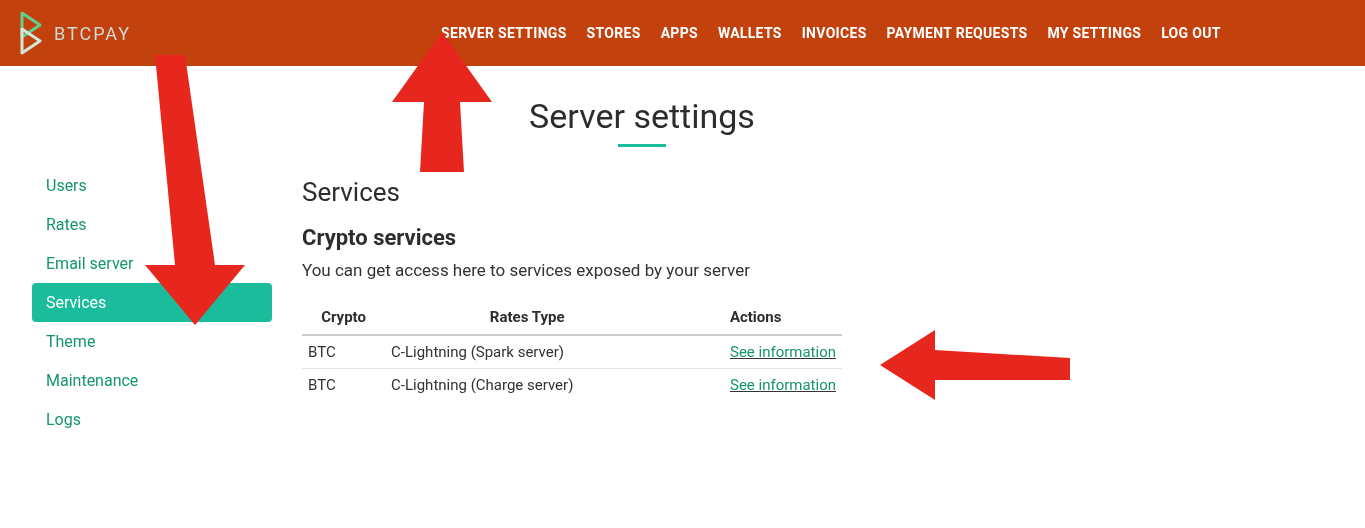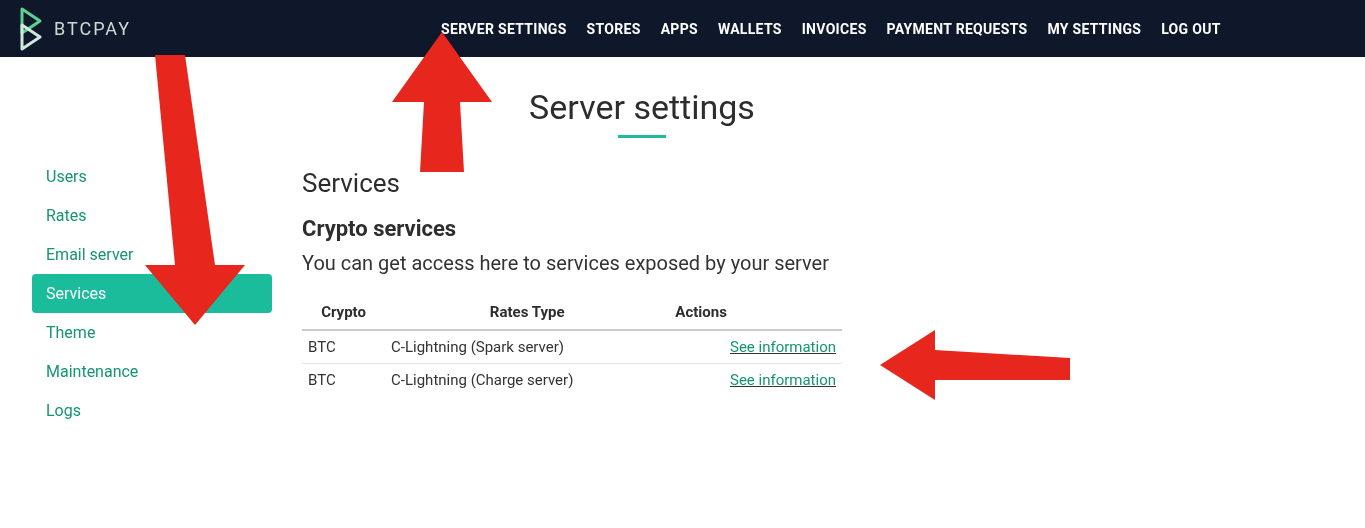--- a/index.html
+++ b/index.html
@@ -3,22 +3,22 @@
   <meta charset="utf-8">
   <style>
     * { margin: 0; padding: 0; box-sizing: border-box; }
     body {
       font-family: -apple-system, BlinkMacSystemFont, "Segoe UI", Roboto, "Helvetica Neue", Arial, sans-serif;
       background: #fff;
       color: #333;
       width: 1365px;
     }
     .navbar {
-      background: #0f172a;
-      height: 57px;
+      background: #c2410c;
+      height: 66px;
       display: flex;
       align-items: center;
       padding: 16px 20px;
     }
     .logo {
       display: flex;
       align-items: center;
       gap: 8px;
     }
     .logo-icon svg { display: block; }
@@ -89,37 +89,37 @@
       color: #2d2d2d;
       margin-bottom: 18px;
     }
     .subsection-title {
       font-size: 22px;
       font-weight: 700;
       color: #2d2d2d;
       margin-bottom: 10px;
     }
     .section-desc {
-      font-size: 20px;
+      font-size: 17px;
       color: #333;
       margin-bottom: 20px;
     }
     table {
       border-collapse: collapse;
       width: 540px;
     }
     thead th {
       text-align: center;
       font-size: 15px;
       font-weight: 700;
       color: #2d2d2d;
       padding: 8px 6px;
       border-bottom: 2px solid #ccc;
     }
-    thead th:last-child { text-align: left; }
+    thead th:last-child { text-align: center; }
     tbody td {
       font-size: 15px;
       color: #333;
       padding: 7px 6px;
       border-bottom: 1px solid #e5e5e5;
     }
     tbody tr:last-child td { border-bottom: none; }
     tbody td:last-child { text-align: right; text-decoration: underline; }
     .action-link {
       color: #159570;

